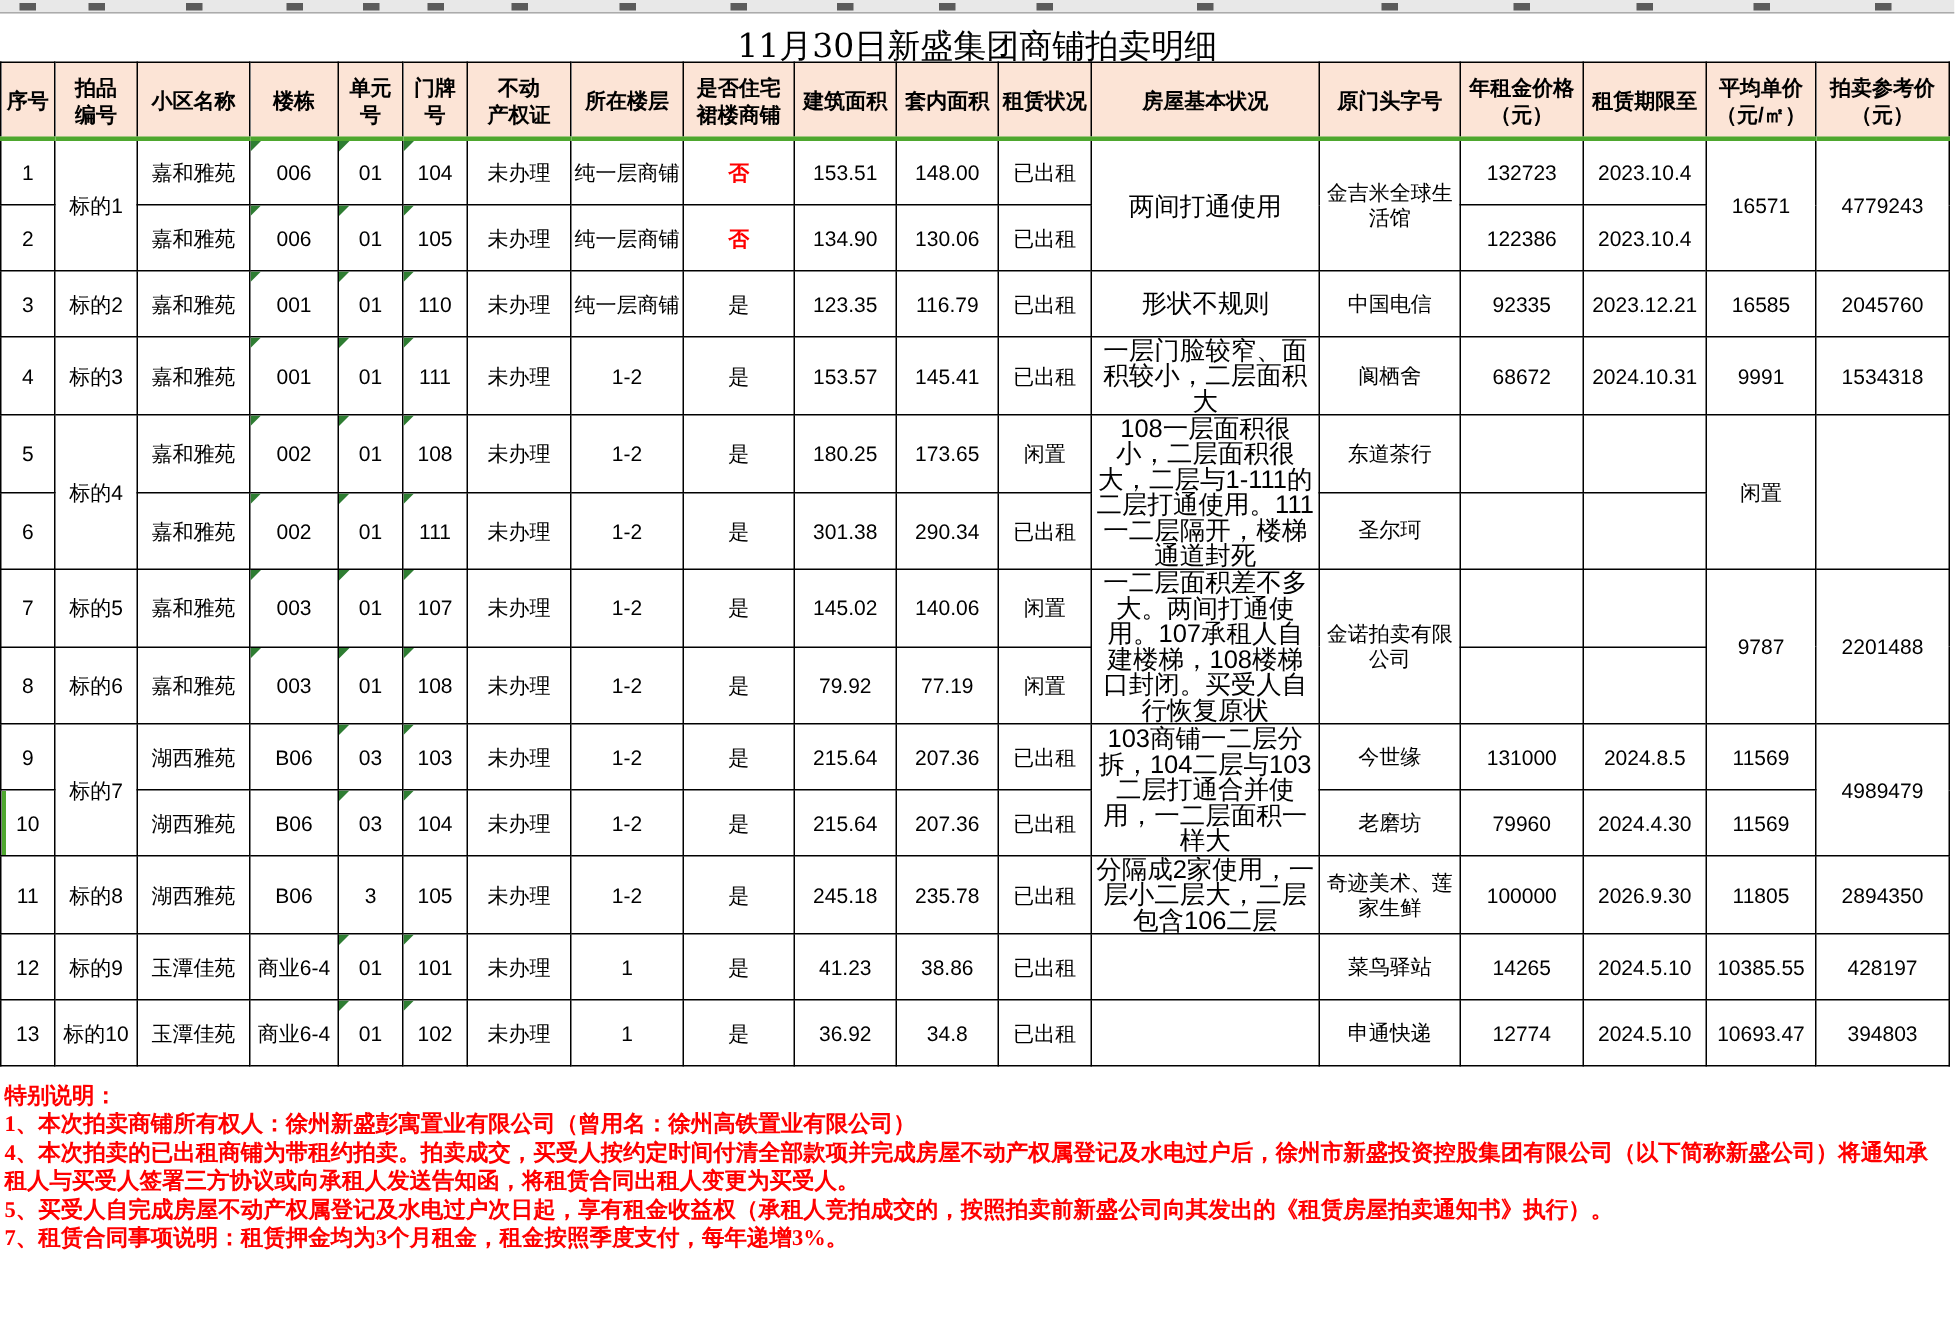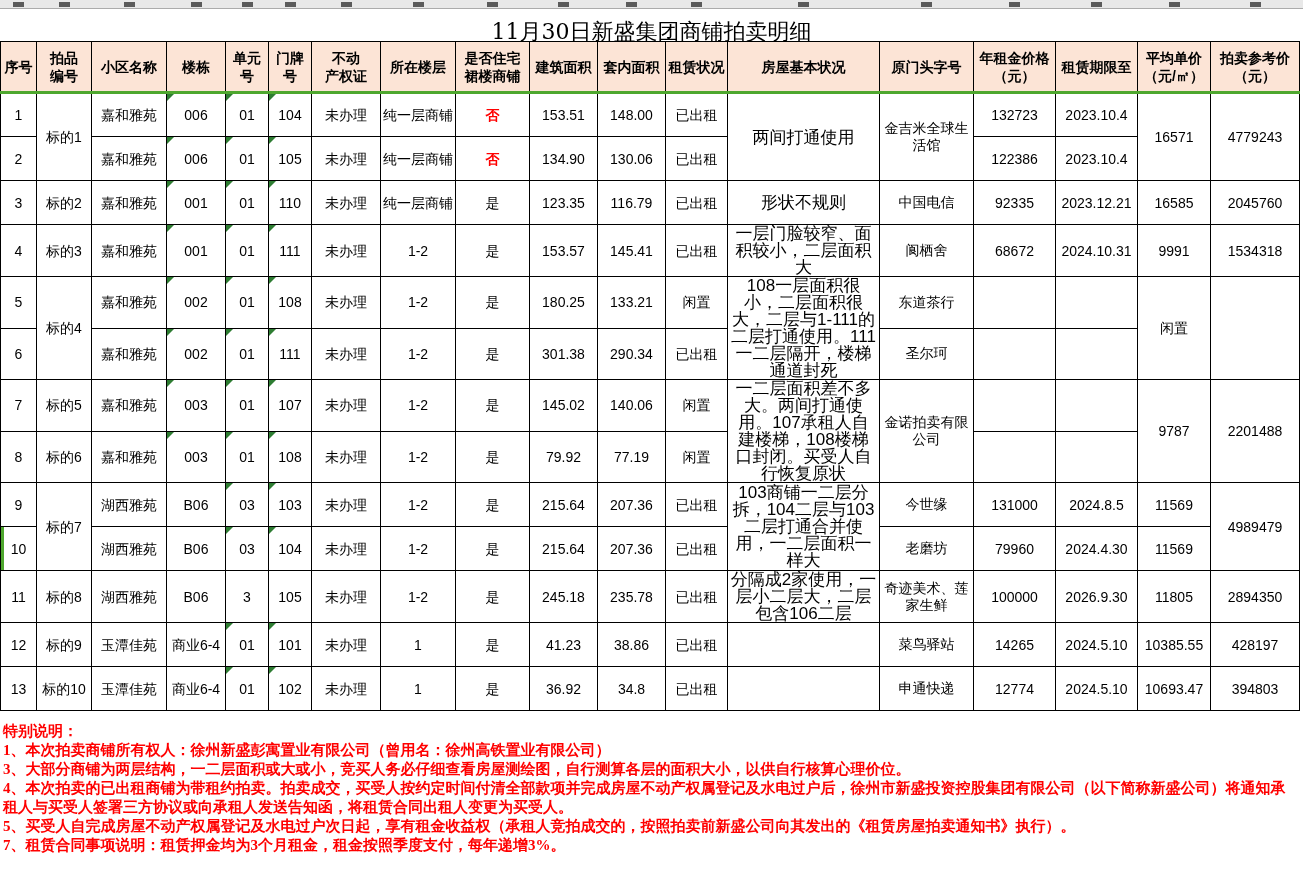--- a/index.html
+++ b/index.html
@@ -201,21 +201,21 @@
           <td class="xh">5</td>
           <td rowspan="2" class="ppbh">标的4</td>
           <td class="xqmc">嘉和雅苑</td>
           <td class="ld tri">002</td>
           <td class="dyh tri">01</td>
           <td class="mph tri">108</td>
           <td class="bdcqz">未办理</td>
           <td class="szlc">1-2</td>
           <td class="qlsp">是</td>
           <td class="jzmj">180.25</td>
-          <td class="tnmj">133.21</td>
+          <td class="tnmj">173.65</td>
           <td class="zlzk">闲置</td>
           <td rowspan="2" class="jbzk">108一层面积很小，二层面积很大，二层与1-111的二层打通使用。111一二层隔开，楼梯通道封死</td>
           <td class="mtzh">东道茶行</td>
           <td class="nzj"></td>
           <td class="qxz"></td>
           <td rowspan="2" class="pjdj">闲置</td>
           <td rowspan="2" class="ckj"></td>
         </tr>
         <tr>
           <td class="xh">6</td>
@@ -365,19 +365,18 @@
           <td class="qxz">2024.5.10</td>
           <td class="pjdj">10693.47</td>
           <td class="ckj">394803</td>
         </tr>
       </tbody>
   </table>
 
   <div class="notes">
     <div class="note-line">特别说明：</div>
     <div class="note-line">1、本次拍卖商铺所有权人：徐州新盛彭寓置业有限公司（曾用名：徐州高铁置业有限公司）</div>
-    <div class="note-line">3、大部分商铺为两层结构，一二层面积或大或小，竞买人务必仔细查看房屋测绘图，自行测算各层的面积大小，以供自行核算心理价位。</div>
     <div class="note-line">4、本次拍卖的已出租商铺为带租约拍卖。拍卖成交，买受人按约定时间付清全部款项并完成房屋不动产权属登记及水电过户后，徐州市新盛投资控股集团有限公司（以下简称新盛公司）将通知承租人与买受人签署三方协议或向承租人发送告知函，将租赁合同出租人变更为买受人。</div>
     <div class="note-line">5、买受人自完成房屋不动产权属登记及水电过户次日起，享有租金收益权（承租人竞拍成交的，按照拍卖前新盛公司向其发出的《租赁房屋拍卖通知书》执行）。</div>
     <div class="note-line">7、租赁合同事项说明：租赁押金均为3个月租金，租金按照季度支付，每年递增3%。</div>
   </div>
 
 </div>
 
 </body></html>

